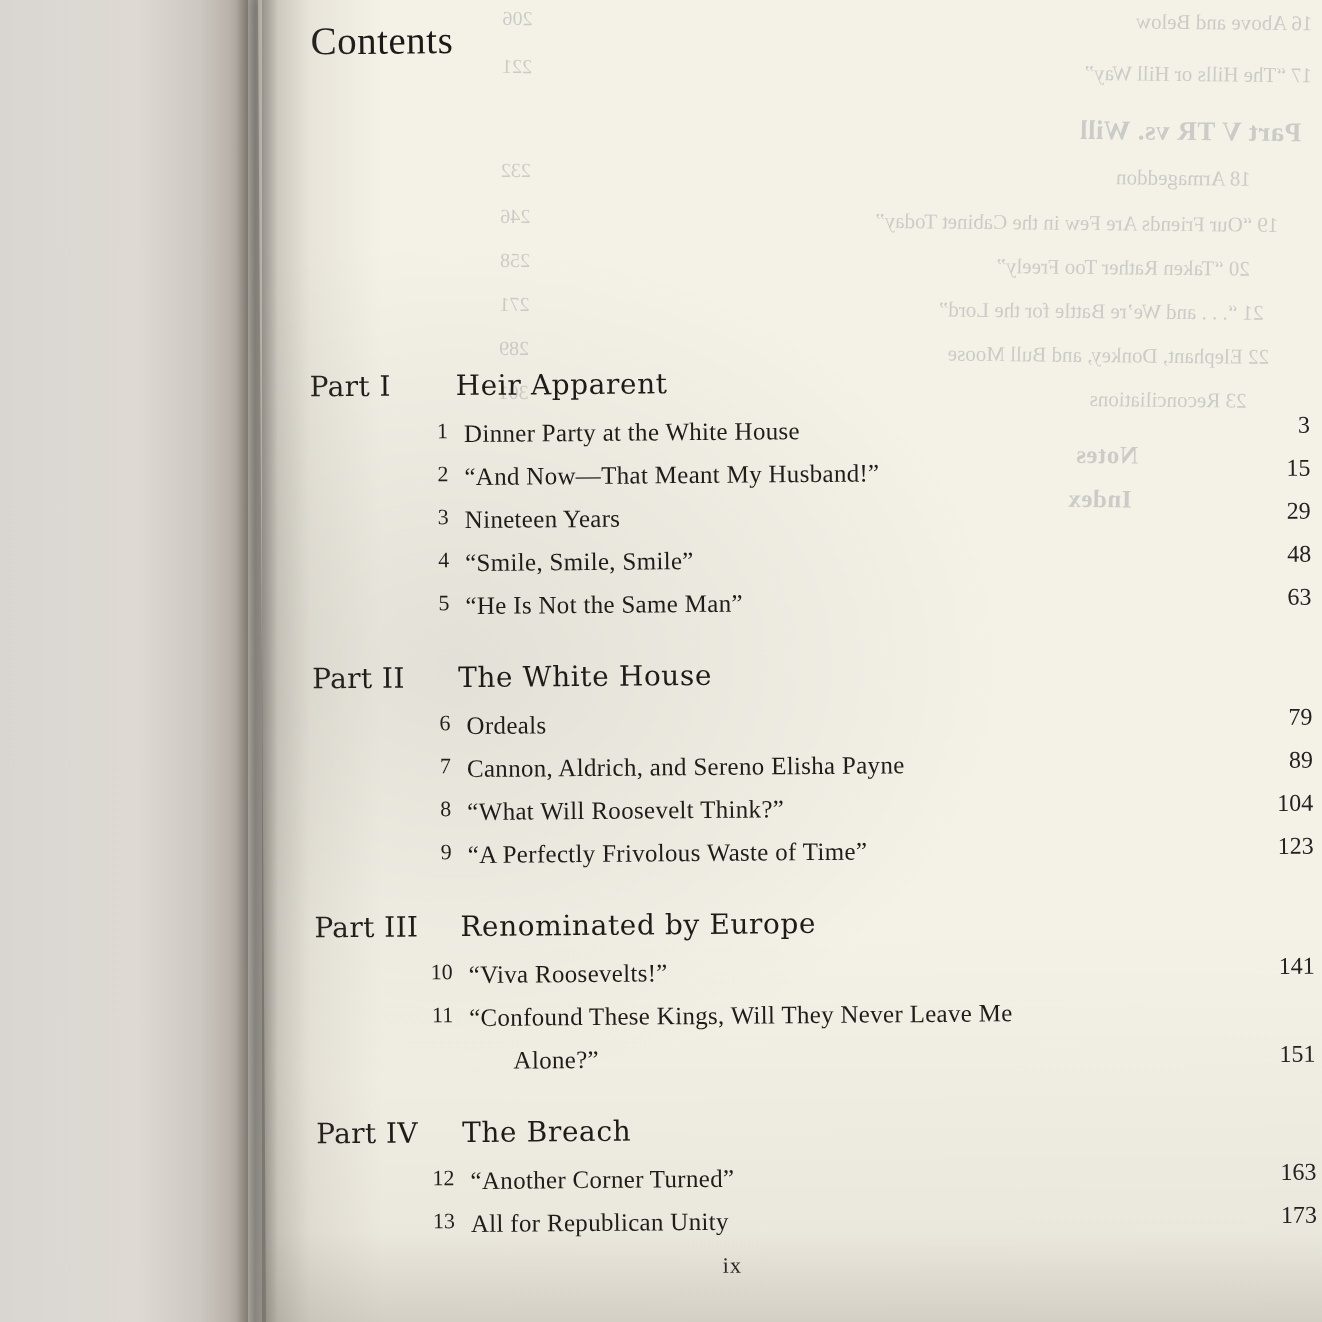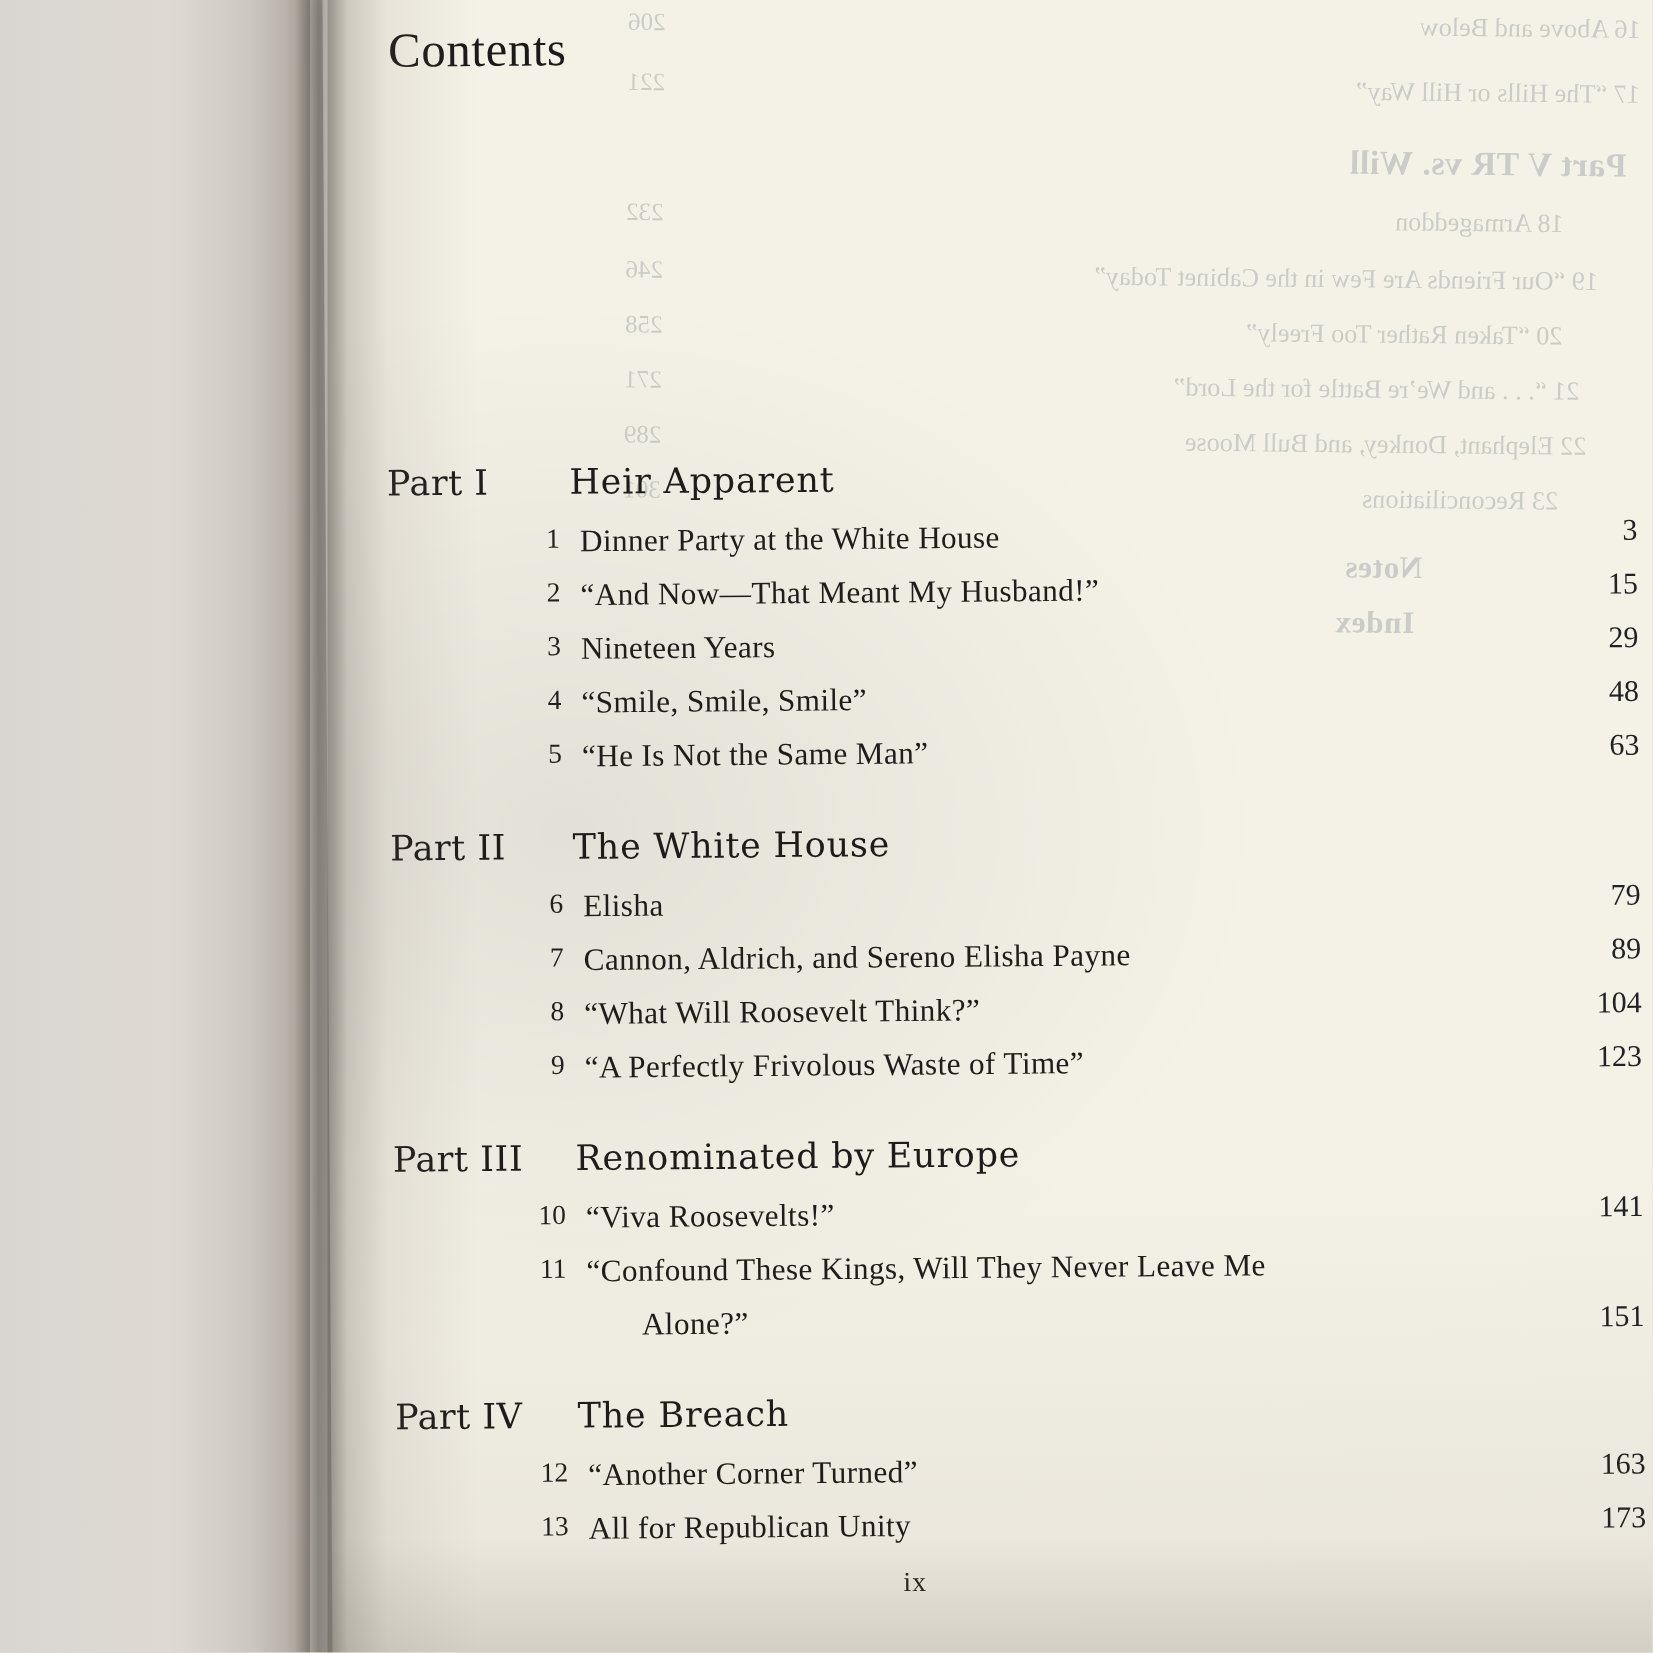--- a/index.html
+++ b/index.html
@@ -234,21 +234,21 @@
             <span class="chap-page">63</span>
           </div>
         </div>
         <div class="part">
           <div class="part-head">
             <span class="part-label">Part II</span>
             <span class="part-title">The White House</span>
           </div>
           <div class="chap">
             <span class="chap-num">6</span>
-            <span class="chap-title"><span>Elisha</span></span>
+            <span class="chap-title"><span>Ordeals</span></span>
             <span class="chap-page">79</span>
           </div>
           <div class="chap">
             <span class="chap-num">7</span>
             <span class="chap-title"><span>Cannon, Aldrich, and Sereno Elisha Payne</span></span>
             <span class="chap-page">89</span>
           </div>
           <div class="chap">
             <span class="chap-num">8</span>
             <span class="chap-title"><span>“What Will Roosevelt Think?”</span></span>

